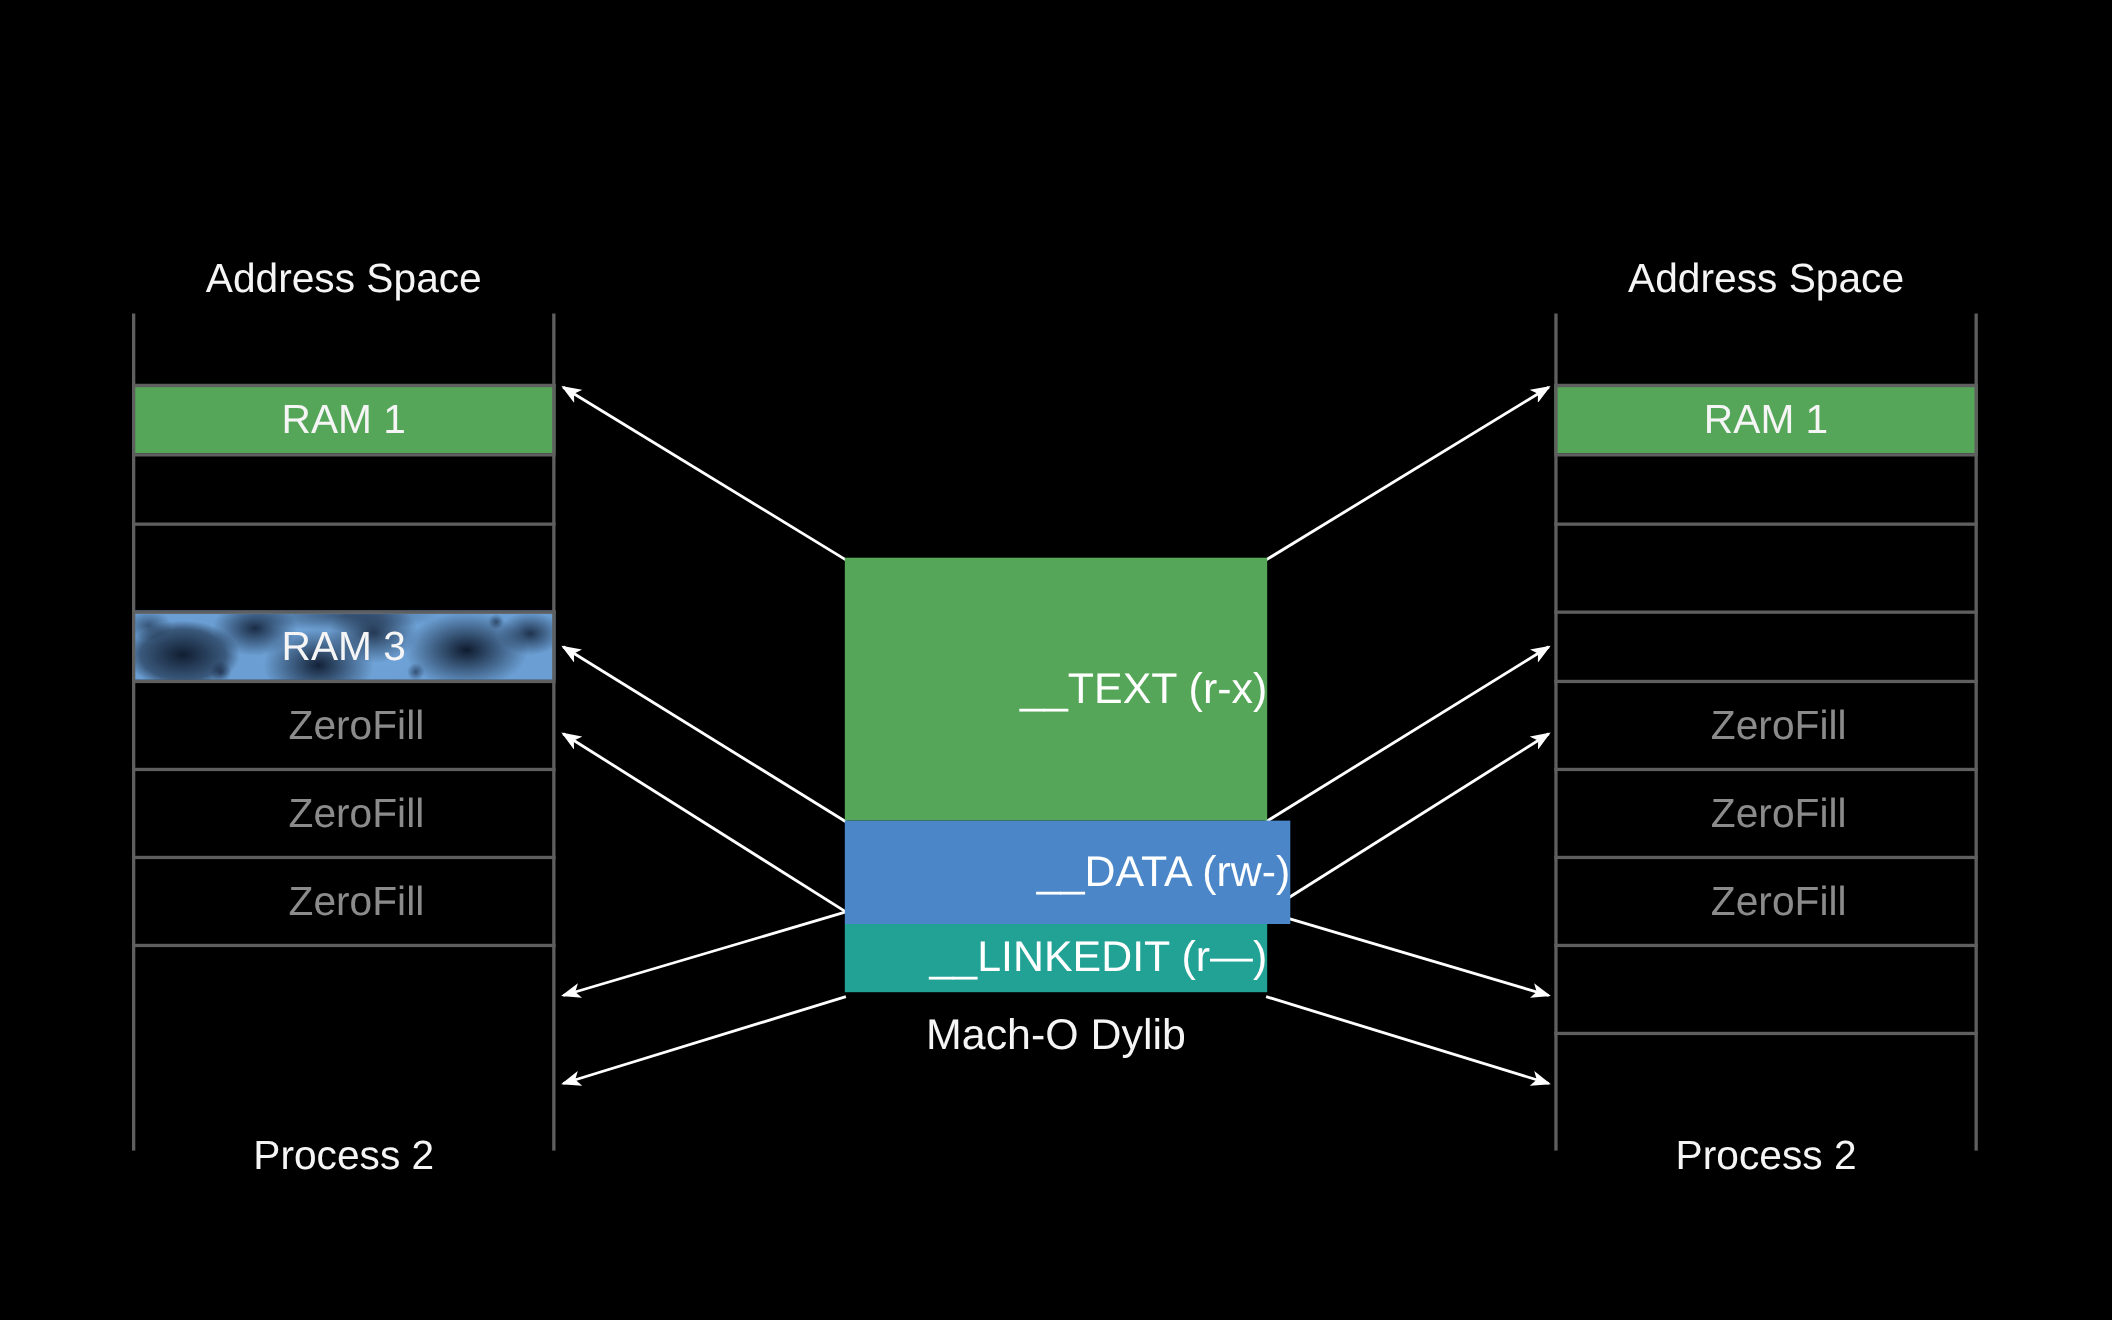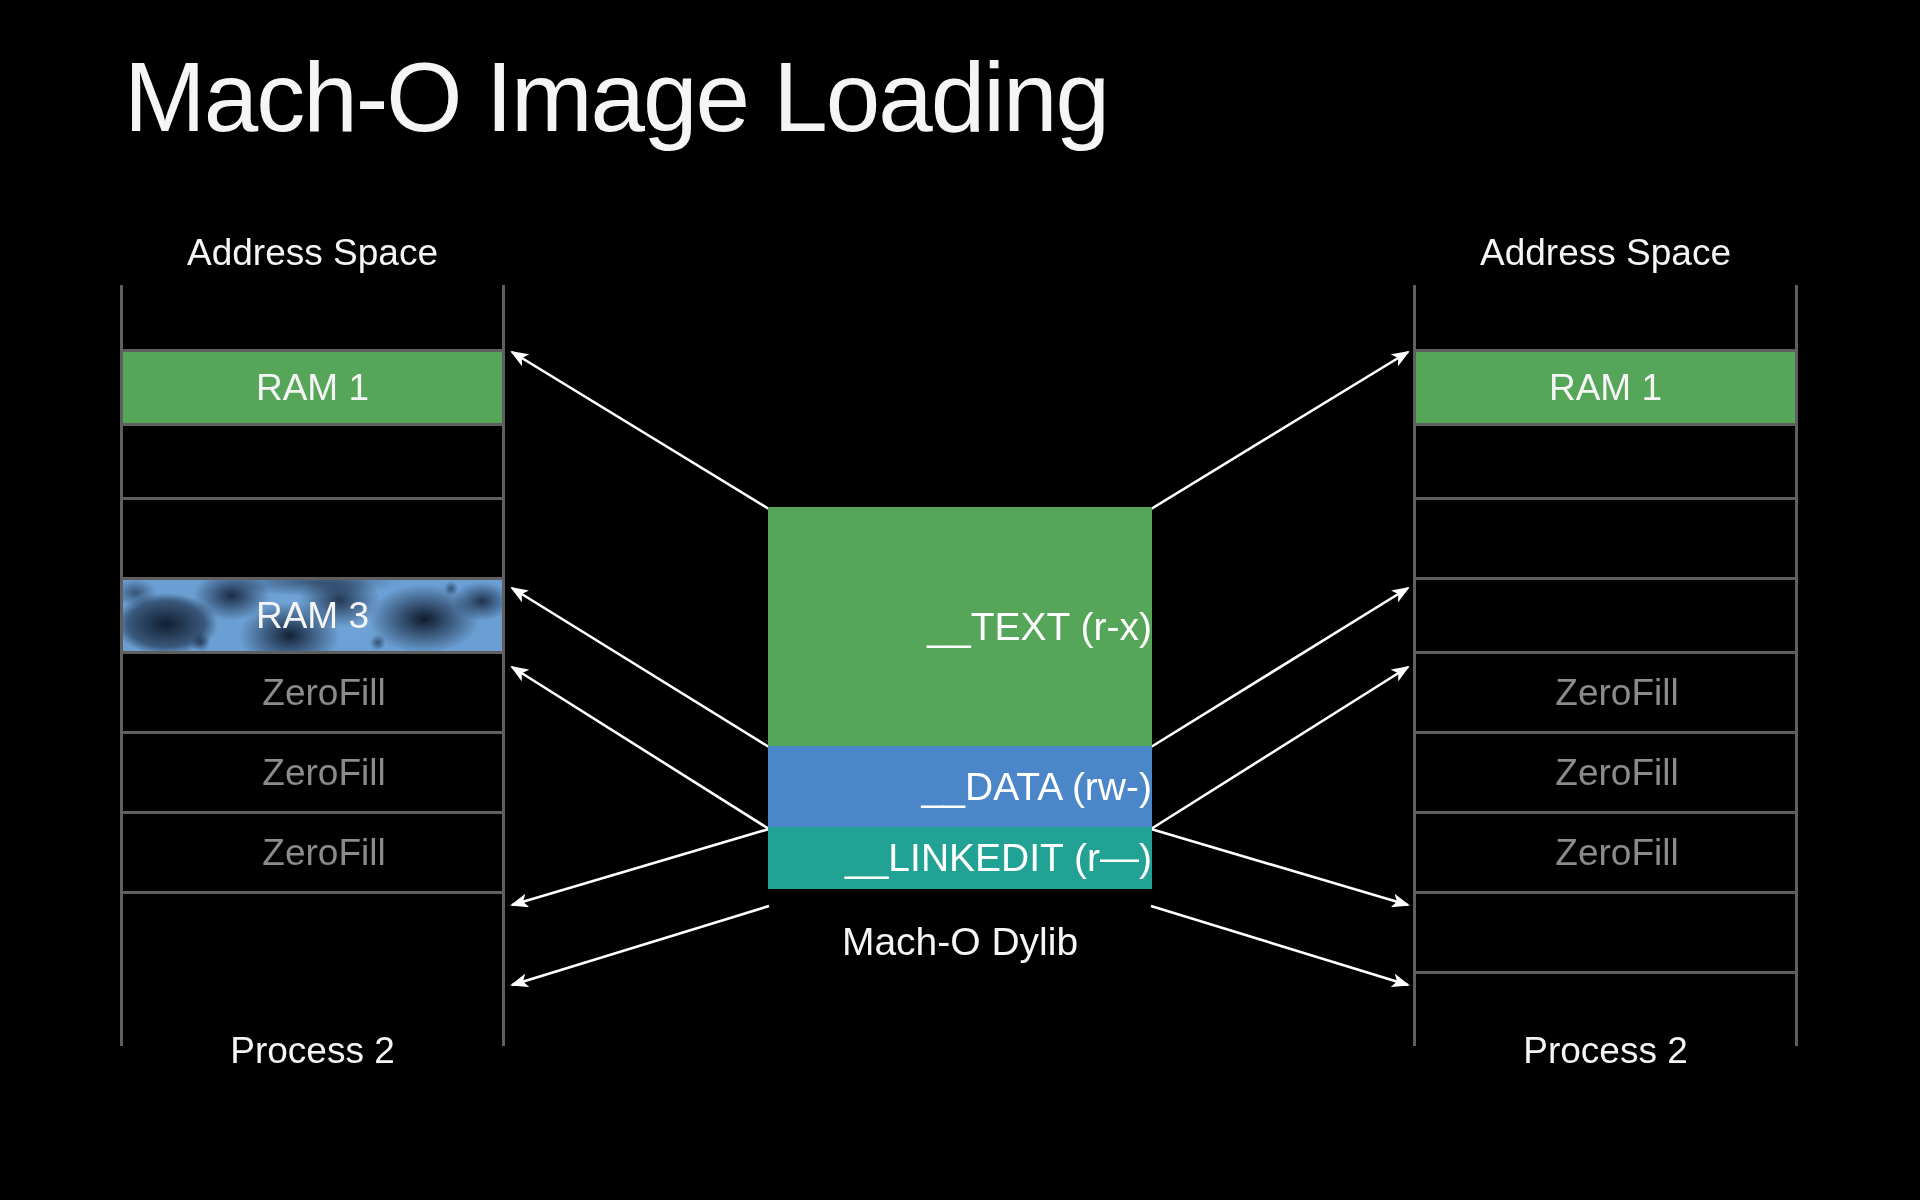--- a/index.html
+++ b/index.html
@@ -36,21 +36,21 @@
   .mem-col::before,.mem-col::after{
     content:"";position:absolute;top:0;bottom:0;width:3px;background:var(--line);z-index:3;
   }
   .mem-col::before{left:0;}
   .mem-col::after{right:0;}
   .mem-row{
     box-sizing:border-box;width:100%;display:flex;align-items:center;justify-content:center;
     position:relative;
   }
   .bt{border-top:3px solid var(--line);}
-  .h64{height:64px;} .h78{height:74px;} .h80{height:80px;padding-left:23px;} .h63{height:63px;}
+  .h64{height:64px;} .h78{height:63px;} .h80{height:80px;padding-left:23px;} .h63{height:63px;}
   .row-label{font-size:37px;font-weight:500;color:var(--white);position:relative;z-index:2;}
   .zerofill .row-label{color:var(--zerofill);}
   .ram-green{background:var(--green);}
   .ram-teal{background:var(--teal);}
   .ram-tex{
     background-color:var(--ram3base);
     background-image:
       radial-gradient(ellipse 70px 42px at 12% 62%, rgba(9,19,36,.92), rgba(9,19,36,.5) 55%, transparent 74%),
       radial-gradient(ellipse 55px 36px at 29% 22%, rgba(12,24,44,.85), transparent 70%),
       radial-gradient(ellipse 72px 48px at 44% 78%, rgba(9,20,38,.9), transparent 70%),
@@ -66,34 +66,33 @@
   }
 
   .dylib{
     position:absolute;left:768px;top:507px;width:384px;
   }
   .seg{
     display:flex;align-items:center;justify-content:flex-end;width:100%;
   }
   .seg-label{font-size:39px;font-weight:500;color:#ffffff;white-space:nowrap;}
   .seg-text{height:239px;background:var(--green);}
-  .seg-data{height:81px;background:var(--blue);}
+  .seg-data{height:94px;background:var(--blue);padding-left:21px;}
   .seg-linkedit{height:62px;background:var(--teal);}
   .dylib-caption{
     position:absolute;left:768px;top:920px;width:384px;text-align:center;
     color:var(--white);font-size:39px;font-weight:500;white-space:nowrap;
   }
   .arrows{position:absolute;left:0;top:0;pointer-events:none;}
 </style>
 </head>
 <body>
 
 <div class="stage">
 
-  <div class="title">Mach-O Image Loading</div>
 
   <svg class="arrows" width="1920" height="1200" viewBox="0 0 1920 1200">
     <defs>
       <marker id="ah" markerUnits="userSpaceOnUse" markerWidth="18" markerHeight="14" refX="16" refY="7" orient="auto">
         <path d="M0,0 L18,7 L0,14 L4.5,7 Z" fill="#ffffff"></path>
       </marker>
     </defs>
     <g stroke="#ffffff" stroke-width="2.6" fill="none">
       <line x1="769" y1="509" x2="512" y2="352" marker-end="url(#ah)"></line>
       <line x1="769" y1="747" x2="512" y2="588" marker-end="url(#ah)"></line>

